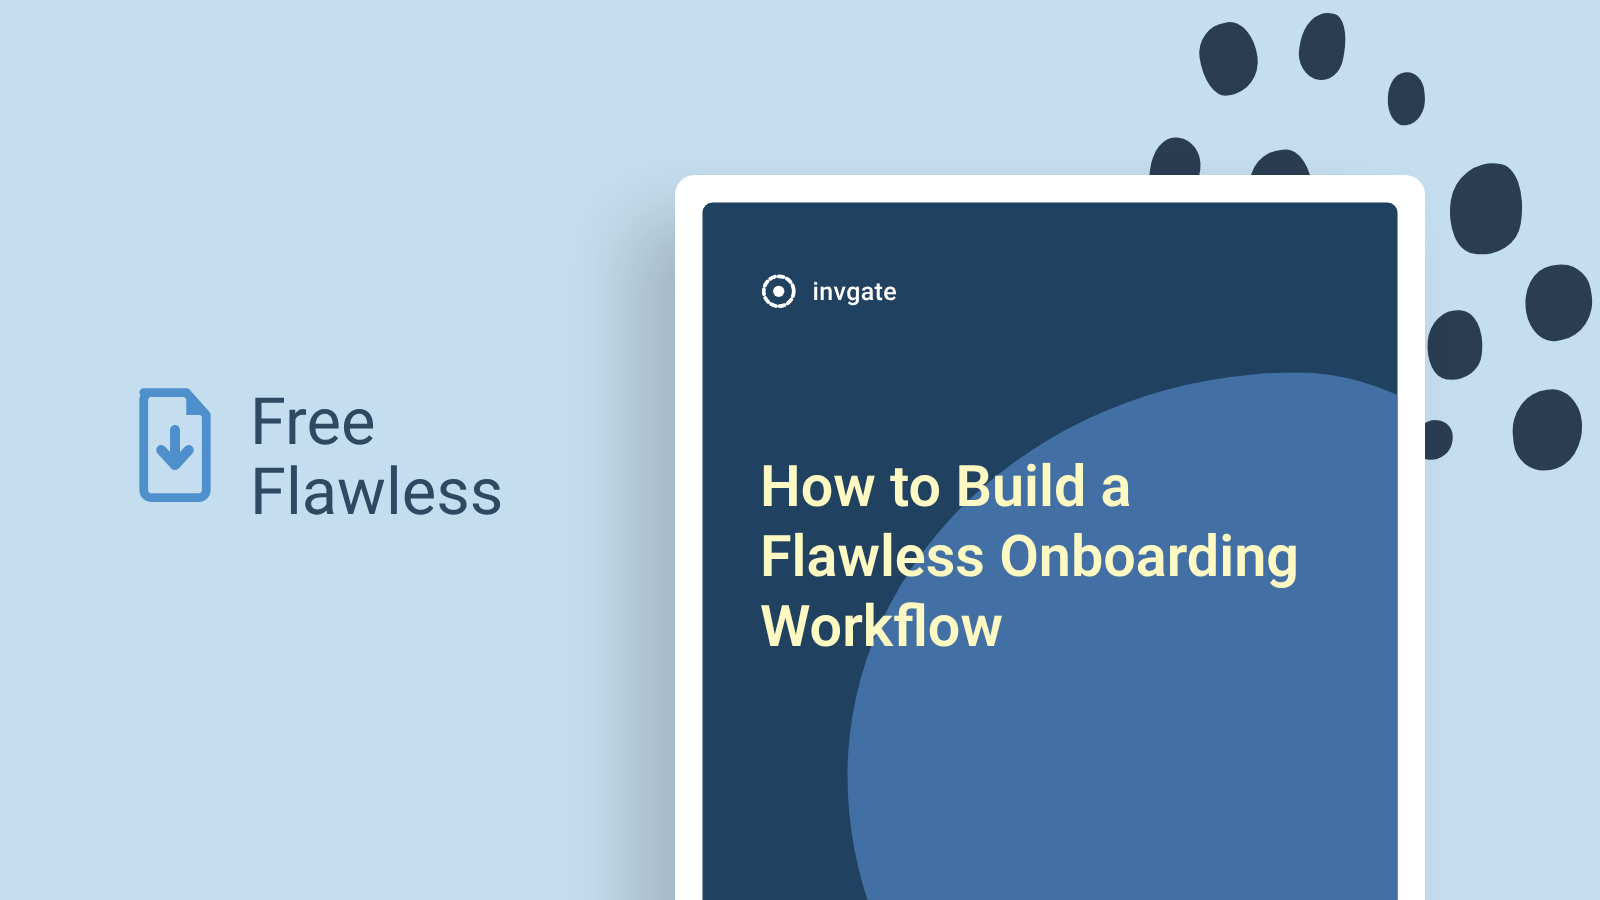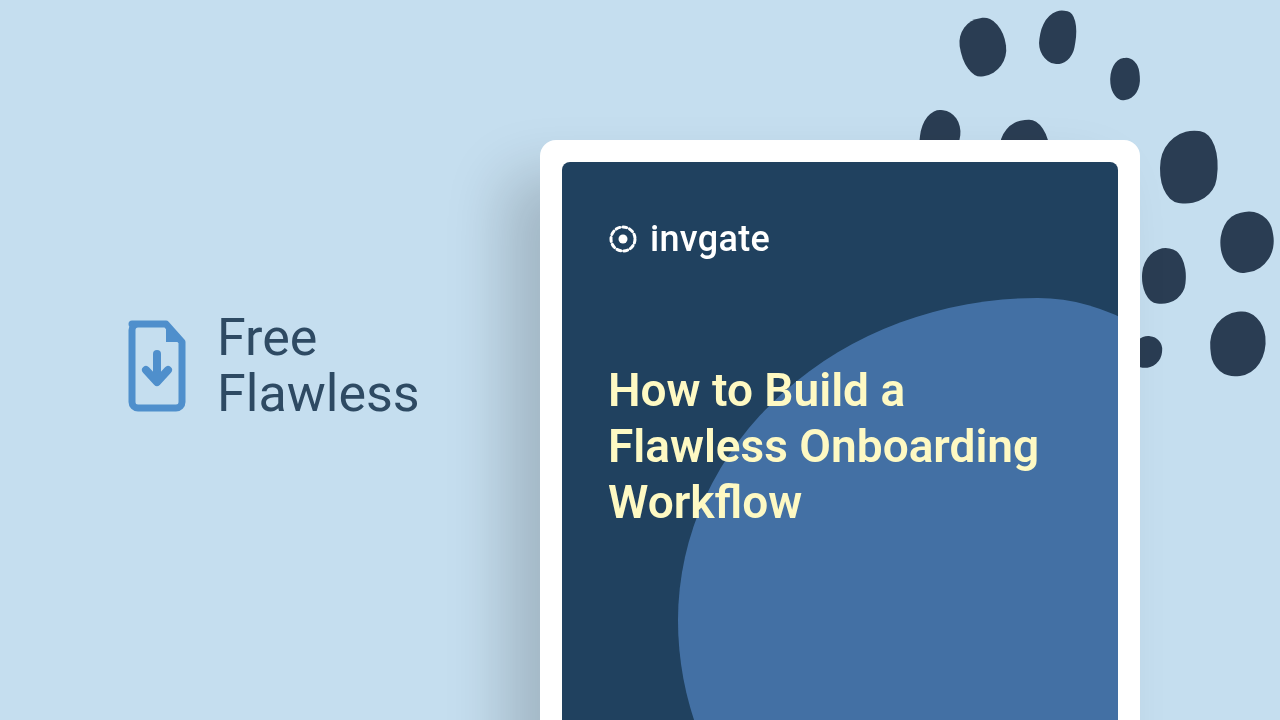--- a/index.html
+++ b/index.html
@@ -7,24 +7,24 @@
 
   body {
     background: #c5deef;
     font-family: -apple-system, BlinkMacSystemFont, "Segoe UI", Roboto, Helvetica, Arial, sans-serif;
     position: relative;
   }
 
   
   .left-label {
     position: absolute;
-    left: 122px;
+    left: 105px;
     top: 310px;
     display: flex;
-    align-items: center;
+    align-items: flex-start;
     gap: 25px;
   }
   .left-label .doc-icon svg { display: block; }
   .left-label .txt {
     color: #2e4a63;
     font-size: 52px;
     line-height: 1.08;
     font-weight: 400;
   }
 
@@ -65,21 +65,21 @@
     position: absolute;
     left: 46px;
     top: 56px;
     display: flex;
     align-items: center;
     gap: 12px;
     color: #ffffff;
   }
   .brand .logo-svg { display: block; }
   .brand .brand-name {
-    font-size: 36px;
+    font-size: 20px;
     font-weight: 500;
     letter-spacing: 0.3px;
   }
 
   .card-title {
     position: absolute;
     left: 46px;
     top: 200px;
     right: 40px;
     color: #fef9c3;

